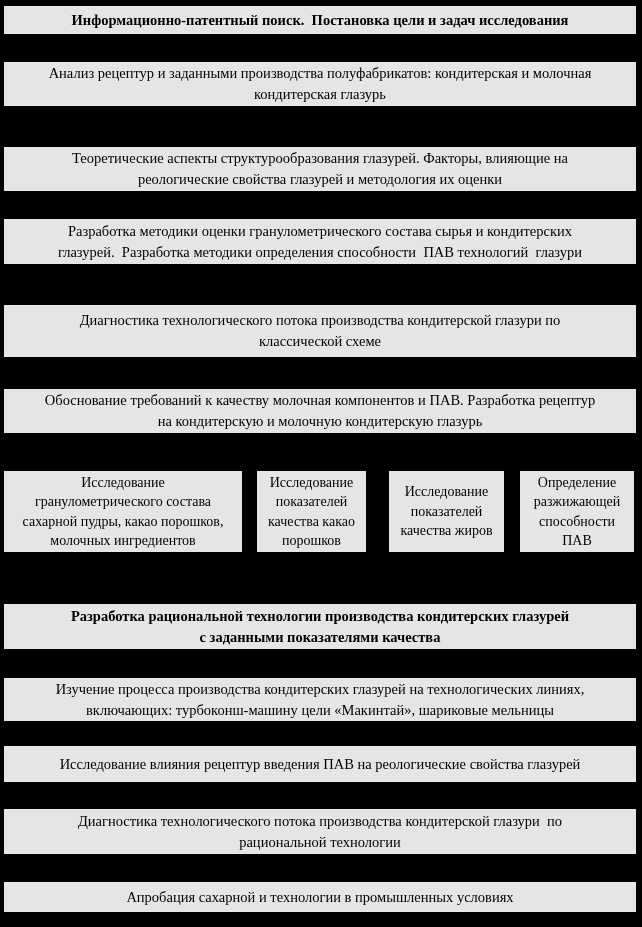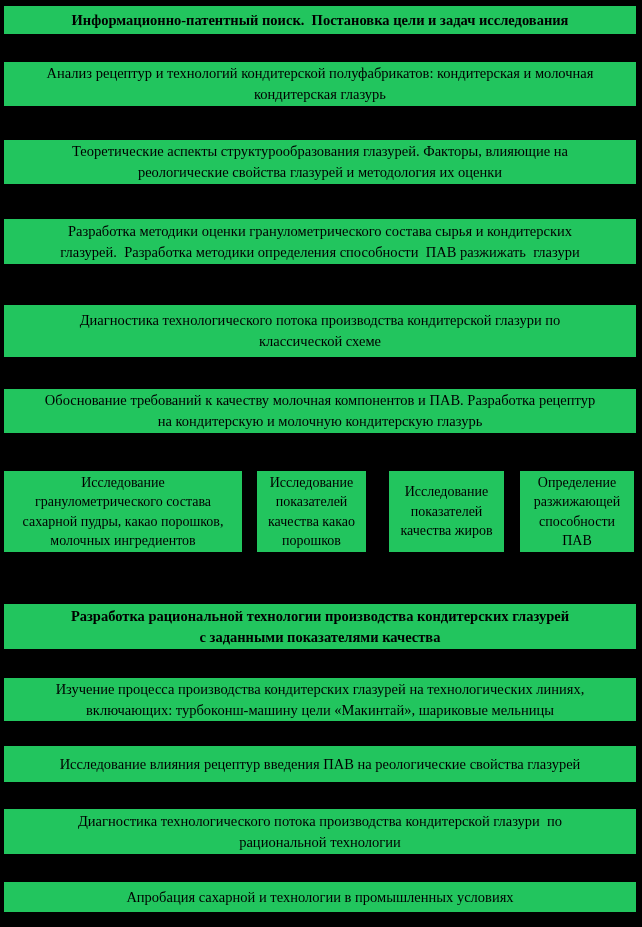--- a/index.html
+++ b/index.html
@@ -11,21 +11,21 @@
     position: relative;
     width: 642px;
     height: 927px;
     background: #000000;
     overflow: hidden;
     font-family: "Liberation Serif", "DejaVu Serif", serif;
   }
   .box {
     position: absolute;
     box-sizing: border-box;
-    background: #22c55e;
+    background: #e5e5e5;
     border: 1px solid #000000;
     color: #000000;
     text-align: center;
     white-space: pre-wrap;
     display: flex;
     align-items: center;
     justify-content: center;
     font-size: 14.5px;
     line-height: 21px;
     padding: 1px 4px;
@@ -44,28 +44,28 @@
     height: 83px;
   }
 </style>
 </head>
 <body>
 
 <div class="canvas">
 
   <div class="box bw bold" style="top:5px;   height:30px;">Информационно-патентный поиск.  Постановка цели и задач исследования</div>
 
-  <div class="box bw" style="top:61px;  height:46px;">Анализ рецептур и технологий кондитерской полуфабрикатов: кондитерская и молочная
+  <div class="box bw" style="top:61px;  height:46px;">Анализ рецептур и заданными производства полуфабрикатов: кондитерская и молочная
 кондитерская глазурь</div>
 
-  <div class="box bw" style="top:139px; height:46px;">Теоретические аспекты структурообразования глазурей. Факторы, влияющие на
+  <div class="box bw" style="top:146px; height:46px;">Теоретические аспекты структурообразования глазурей. Факторы, влияющие на
 реологические свойства глазурей и методология их оценки</div>
 
   <div class="box bw" style="top:218px; height:47px;">Разработка методики оценки гранулометрического состава сырья и кондитерских
-глазурей.  Разработка методики определения способности  ПАВ разжижать  глазури</div>
+глазурей.  Разработка методики определения способности  ПАВ технологий  глазури</div>
 
   <div class="box bw" style="top:304px; height:54px;">Диагностика технологического потока производства кондитерской глазури по
 классической схеме</div>
 
   <div class="box bw" style="top:388px; height:46px;">Обоснование требований к качеству молочная компонентов и ПАВ. Разработка рецептур
 на кондитерскую и молочную кондитерскую глазурь</div>
 
   <div class="box col" style="left:3px;   width:240px;">Исследование
 гранулометрического состава
 сахарной пудры, какао порошков,

